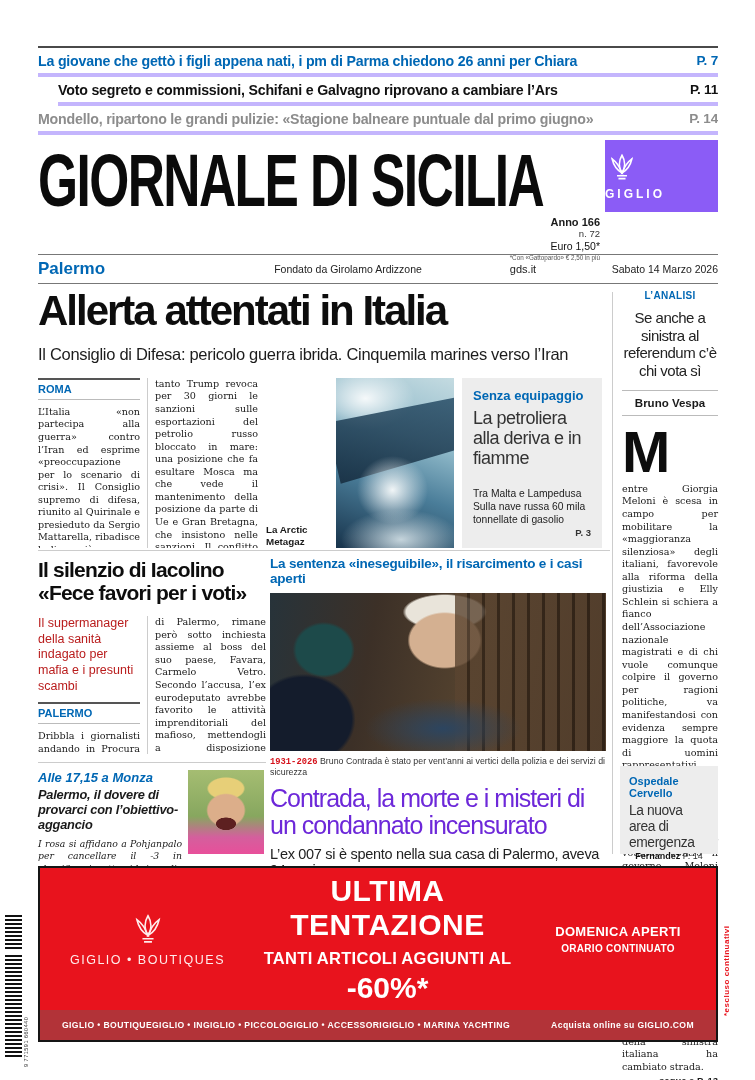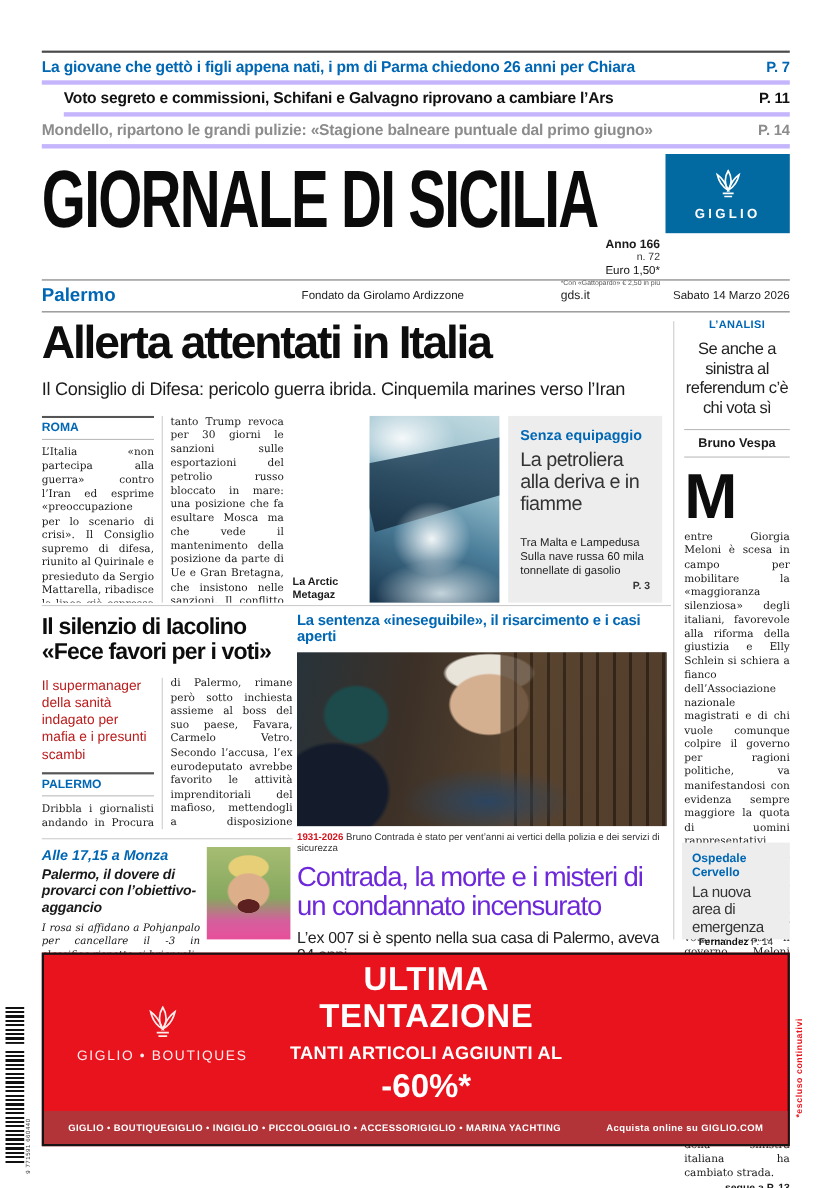--- a/index.html
+++ b/index.html
@@ -11,21 +11,21 @@
   .teasers { position:absolute; left:38px; right:37px; top:46px; border-top:2px solid #4a4a4a; }
   .teaser { display:flex; justify-content:space-between; align-items:center; height:29px; border-bottom:4px solid #c4b5fd; font-weight:bold; font-size:14.2px; letter-spacing:-0.2px; white-space:nowrap; overflow:hidden; }
   .teaser .pg { font-size:13.5px; margin-left:12px; }
   .t-blue, .t-blue .pg { color:#0067b4; }
   .t-black, .t-black .pg { color:#111;margin-left:20px; }
   .t-gray, .t-gray .pg { color:#8c8c8c; }
 
   
   .masthead { position:absolute; left:38px; right:37px; top:138px; height:78px; }
   .mast-title { position:absolute; left:0; top:0; font-size:66px; font-weight:bold; letter-spacing:-2px; color:#0b0b0b; transform:scaleX(0.78) scaleY(1.12); transform-origin:left top; white-space:nowrap; line-height:76px; }
-  .giglio-box { position:absolute; right:0; top:2px; width:113px; height:72px; background:#0369a1; display:flex; flex-direction:column; align-items:center; justify-content:center; gap:2px; }
+  .giglio-box { position:absolute; right:0; top:2px; width:113px; height:72px; background:#8b5cf6; display:flex; flex-direction:column; justify-content:center; gap:2px; }
   .giglio-box .gl-name { color:#fff; font-size:12px; letter-spacing:3px; font-weight:bold; }
   .anno-block { position:absolute; right:155px; top:216px; text-align:right; line-height:1.15; }
   .anno-block .a1 { font-weight:bold; font-size:11px; }
   .anno-block .a2 { font-size:9.5px; color:#333; }
   .anno-block .a3 { font-size:10.5px; color:#111; }
   .anno-block .a4 { font-size:6.3px; color:#555; margin-top:2px; }
 
   
   .dateline { position:absolute; left:38px; right:37px; top:254px; height:30px; border-top:1px solid #777; border-bottom:1px solid #777; display:flex; align-items:center; }
   .dl-edition { color:#0067b4; font-weight:bold; font-size:17px; width:190px; }
@@ -82,21 +82,21 @@
   .co-kicker { color:#0067b4; font-weight:bold; font-size:13.5px; letter-spacing:-0.2px; }
   .photo-contrada { margin-top:7px; width:336px; height:158px; position:relative; overflow:hidden; background:
       radial-gradient(60px 46px at 52% 30%, #d4b091 0 58%, rgba(0,0,0,0) 62%),
       radial-gradient(70px 30px at 52% 12%, #e9e4da 0 55%, rgba(0,0,0,0) 60%),
       radial-gradient(80px 70px at 10% 80%, #141c2c 0 60%, rgba(0,0,0,0) 65%),
       radial-gradient(50px 45px at 16% 36%, #1d4a4a 0 55%, rgba(0,0,0,0) 62%),
       linear-gradient(100deg, #27333a 0%, #3c3027 30%, #55432f 60%, #2e2118 100%); }
   .photo-contrada::before { content:""; position:absolute; right:0; top:0; width:45%; height:100%; background:repeating-linear-gradient(90deg, #5a4430 0 12px, #302216 12px 15px); opacity:.8; }
   .photo-contrada::after { content:""; position:absolute; left:24%; bottom:-8%; width:55%; height:45%; background:radial-gradient(closest-side, #2c4560, rgba(44,69,96,0) 85%); }
   .co-caption { margin-top:5px; font-size:8.8px; color:#333; }
-  .co-caption .yrs { color:#d5121b; font-weight:bold; }
+  .co-caption .yrs { color:#d5121b; font-weight:bold;font-family:Liberation Mono, monospace; }
   .co-h2 { margin-top:8px; font-size:25px; font-weight:normal; letter-spacing:-1px; line-height:1.06; color:#6d28d9; }
   .co-sub { margin-top:8px; font-size:14.5px; font-weight:400; letter-spacing:-0.3px; color:#222; }
   .co-byline { text-align:right; font-size:9.5px; margin-top:3px; font-family:"DejaVu Serif", serif; }
   .co-byline b { font-family:"Liberation Sans", sans-serif; }
 
   
   .hrule2 { position:absolute; left:38px; top:762px; width:228px; height:1px; background:#ccc; }
   .monza { position:absolute; left:38px; top:770px; width:228px; display:flex; }
   .mz-text { width:150px; padding-right:6px;font-style:italic; }
   .mz-kicker { color:#0067b4; font-weight:bold; font-size:13px; }
@@ -278,20 +278,24 @@
           <path d="M38 11 C36 20 31 27 24 31 C27 23 31 16 38 11 Z"></path>
           <path d="M17 35 h14 M19 39 h10"></path>
         </svg>
         <span class="bn">GIGLIO • BOUTIQUES</span>
       </div>
       <div class="ad-center">
         <div class="l1">ULTIMA TENTAZIONE</div>
         <div class="l2">TANTI ARTICOLI AGGIUNTI AL</div>
         <div class="l3">-60%*</div>
       </div>
+      <div class="ad-right">
+        <div class="r1">DOMENICA APERTI</div>
+        <div class="r2">ORARIO CONTINUATO</div>
+      </div>
     </div>
     <div class="ad-footer">
       <span>GIGLIO • BOUTIQUE</span>
       <span>GIGLIO • IN</span>
       <span>GIGLIO • PICCOLO</span>
       <span>GIGLIO • ACCESSORI</span>
       <span>GIGLIO • MARINA YACHTING</span>
       <span class="fr">Acquista online su GIGLIO.COM</span>
     </div>
   </div>

